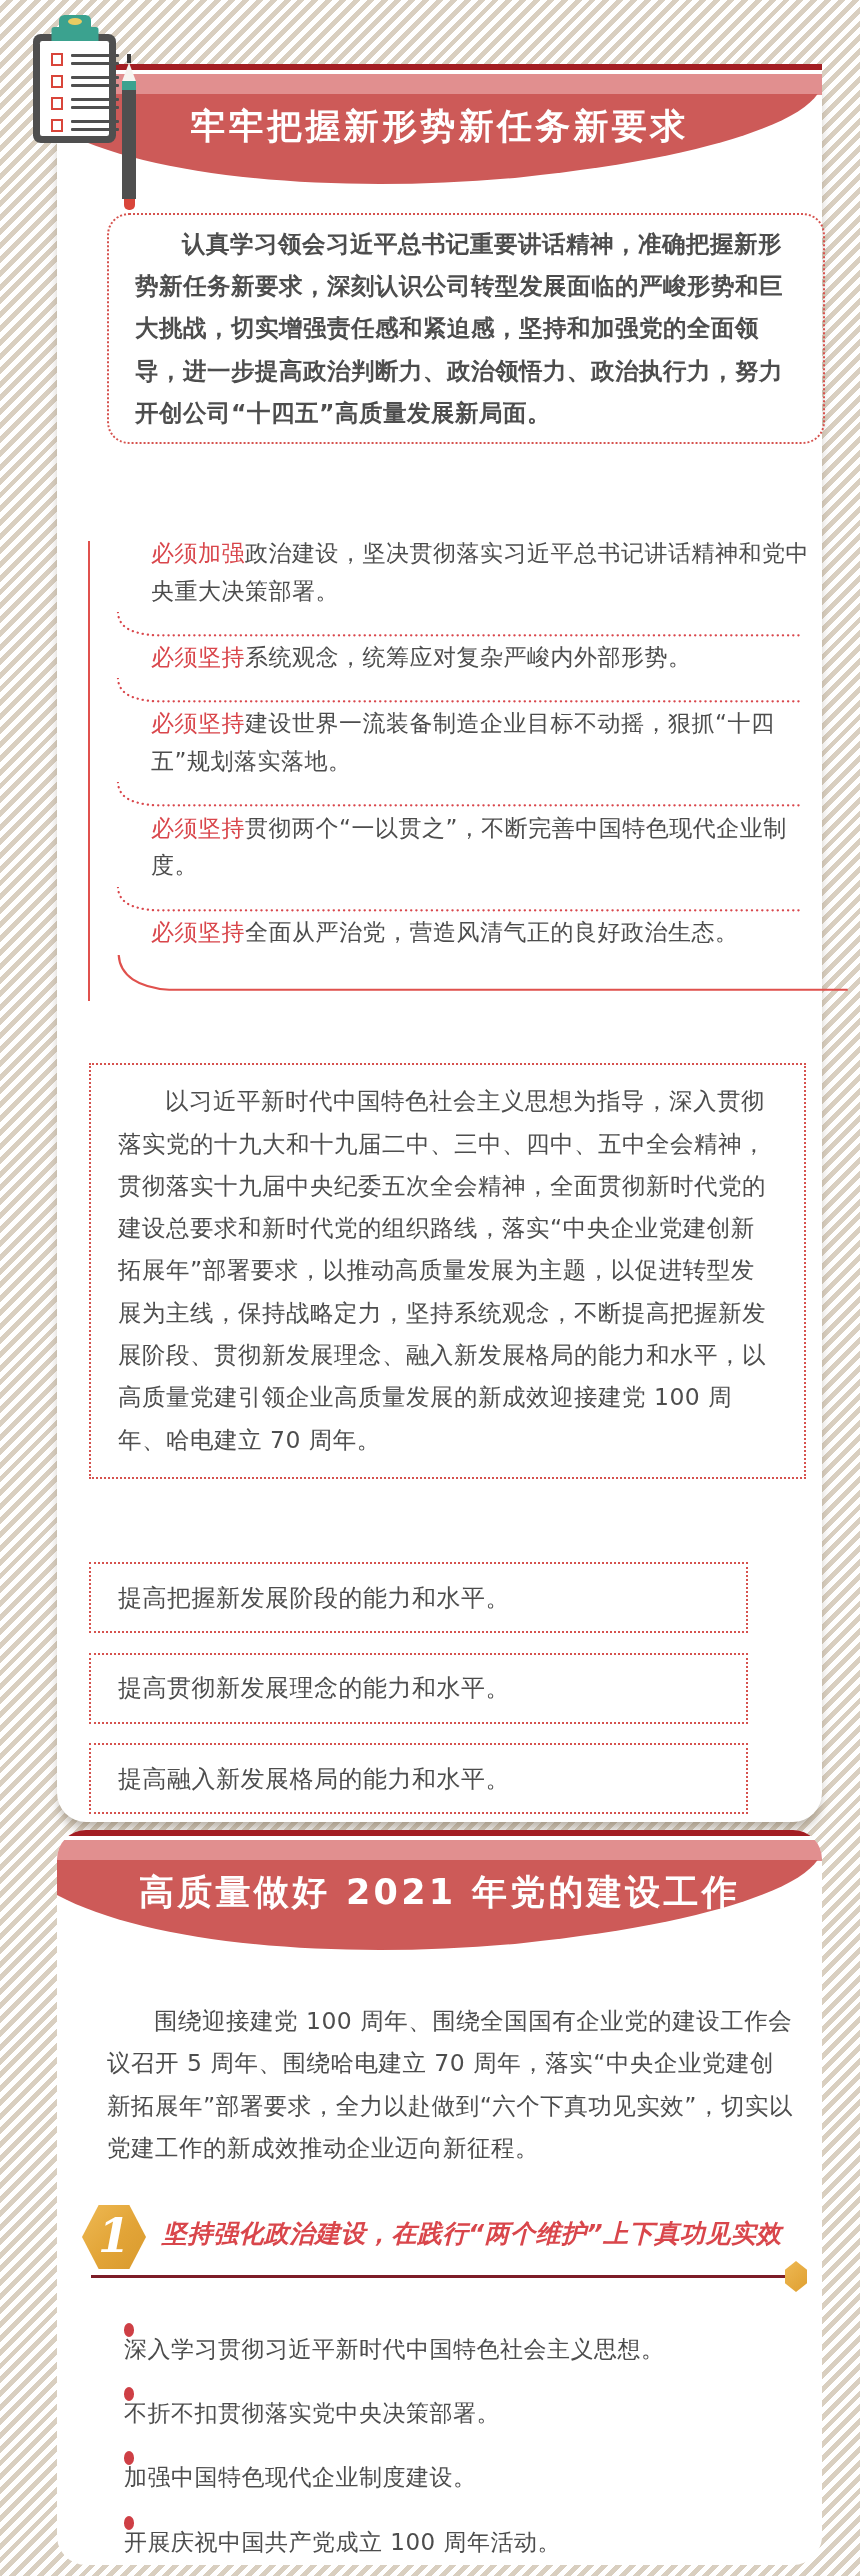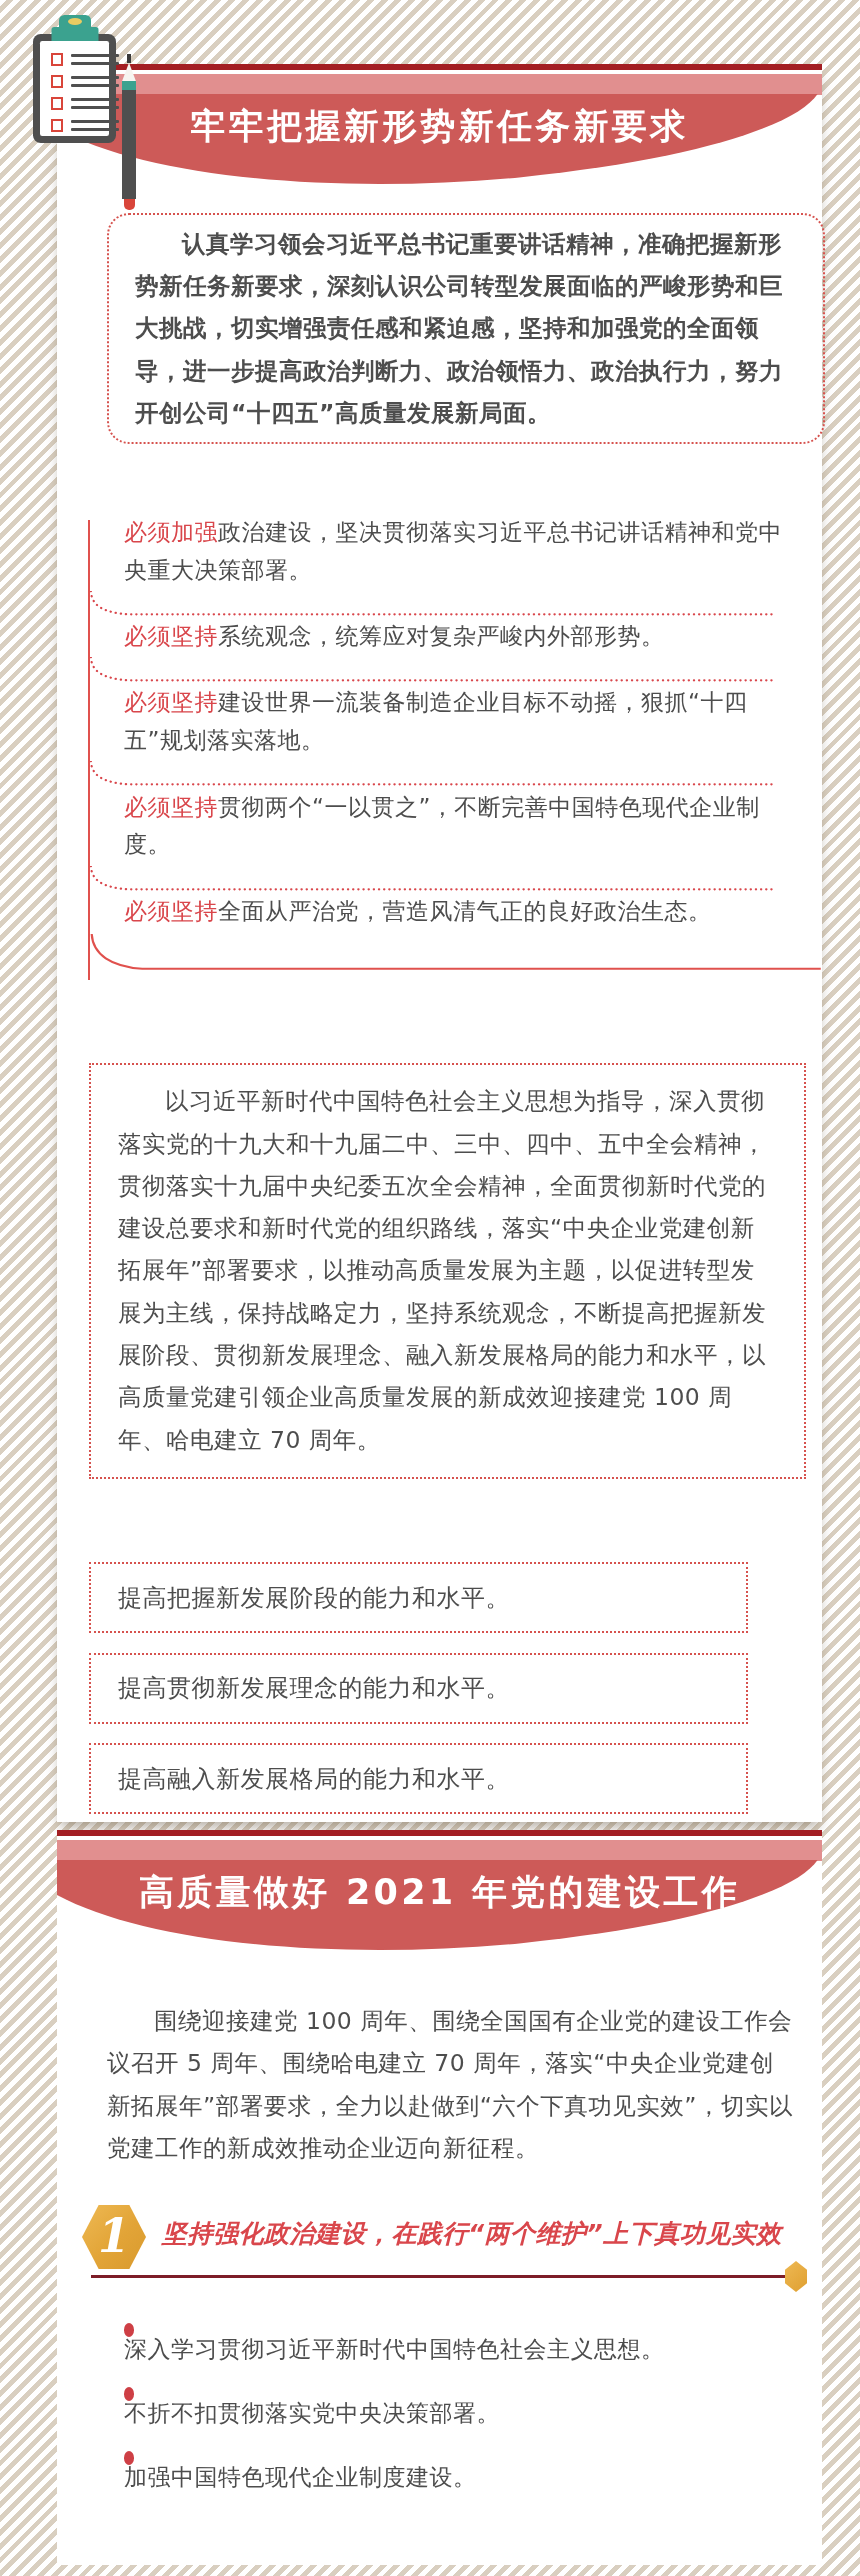--- a/index.html
+++ b/index.html
@@ -1,21 +1,21 @@
 <!DOCTYPE html>
 <html style="font-size:8.7px"><head>
 <meta charset="utf-8">
 <style>
   html,body{margin:0;padding:0;}
   body{
     width:861px;height:2576px;position:relative;overflow:hidden;
     font-family:"DejaVu Sans","Liberation Sans",sans-serif;
     background:repeating-linear-gradient(135deg,#ffffff 0 4.9px,#d9cfc0 4.9px 9.8px);
   }
-  .panel{position:absolute;left:57px;width:765px;background:#ffffff;}
+  .panel{position:absolute;left:57px;width:765px;background:#ffffff;border-radius:29px;}
   #panel1{top:64px;height:1758px;box-shadow:0 8.7px 12px -3.3px rgba(120,108,90,.55);}
   #panel2{top:1830px;height:735px;overflow:hidden;}
 
   
   .banner{position:relative;width:100%;}
   .banner .bar{height:6px;background:#a31e23;}
   .banner .gapline{height:3.8px;background:#ffffff;}
   .banner .pink{height:21px;background:#e18f8f;}
   .banner svg.curve{display:block;width:100%;height:104px;margin-top:-0.5px;}
   .banner .title{
@@ -45,21 +45,21 @@
 
   
   .intro-box{
     position:absolute;left:50px;top:149px;width:662px;
     border:2.2px dotted #d6524e;border-radius:22px;
     padding:7.7px 26px;box-sizing:content-box;font-weight:bold;
   }
   .intro-box p{margin:0;font-size:23.5px;line-height:1.8;text-indent:2em;}
 
   
-  .must-list{position:absolute;left:0;top:450px;width:100%;}
+  .must-list{position:absolute;left:0;top:471px;width:100%;padding-left:27px;}
   .red-vline{position:absolute;left:31px;top:5.5px;width:1.6px;height:460px;background:#e0514d;}
   .must-item{margin:0 38px 0 67px;font-size:23px;line-height:1.65;}
   .must-item .kw{color:#d9464b;}
   .must-div{display:block;margin:1.1px 0 2.2px 31px;}
   .must-div-final{display:block;margin:3.3px 0 0 31px;}
 
   
   .thoughts-box{
     position:absolute;left:32px;top:999px;width:659px;
     border:2.2px dotted #d6524e;padding:15.3px 27px 16.4px 27px;
@@ -240,15 +240,19 @@
       <div class="bullet-text cjk">深入学习贯彻习近平新时代中国特色社会主义思想。</div>
     </div>
     <div class="bullet-row">
       <div class="bullet-dot"></div>
       <div class="bullet-text cjk">不折不扣贯彻落实党中央决策部署。</div>
     </div>
     <div class="bullet-row">
       <div class="bullet-dot"></div>
       <div class="bullet-text cjk">加强中国特色现代企业制度建设。</div>
     </div>
+    <div class="bullet-row">
+      <div class="bullet-dot"></div>
+      <div class="bullet-text cjk">开展庆祝中国共产党成立 100 周年活动。</div>
+    </div>
   </div>
 </div>
 
 
 </body></html>

